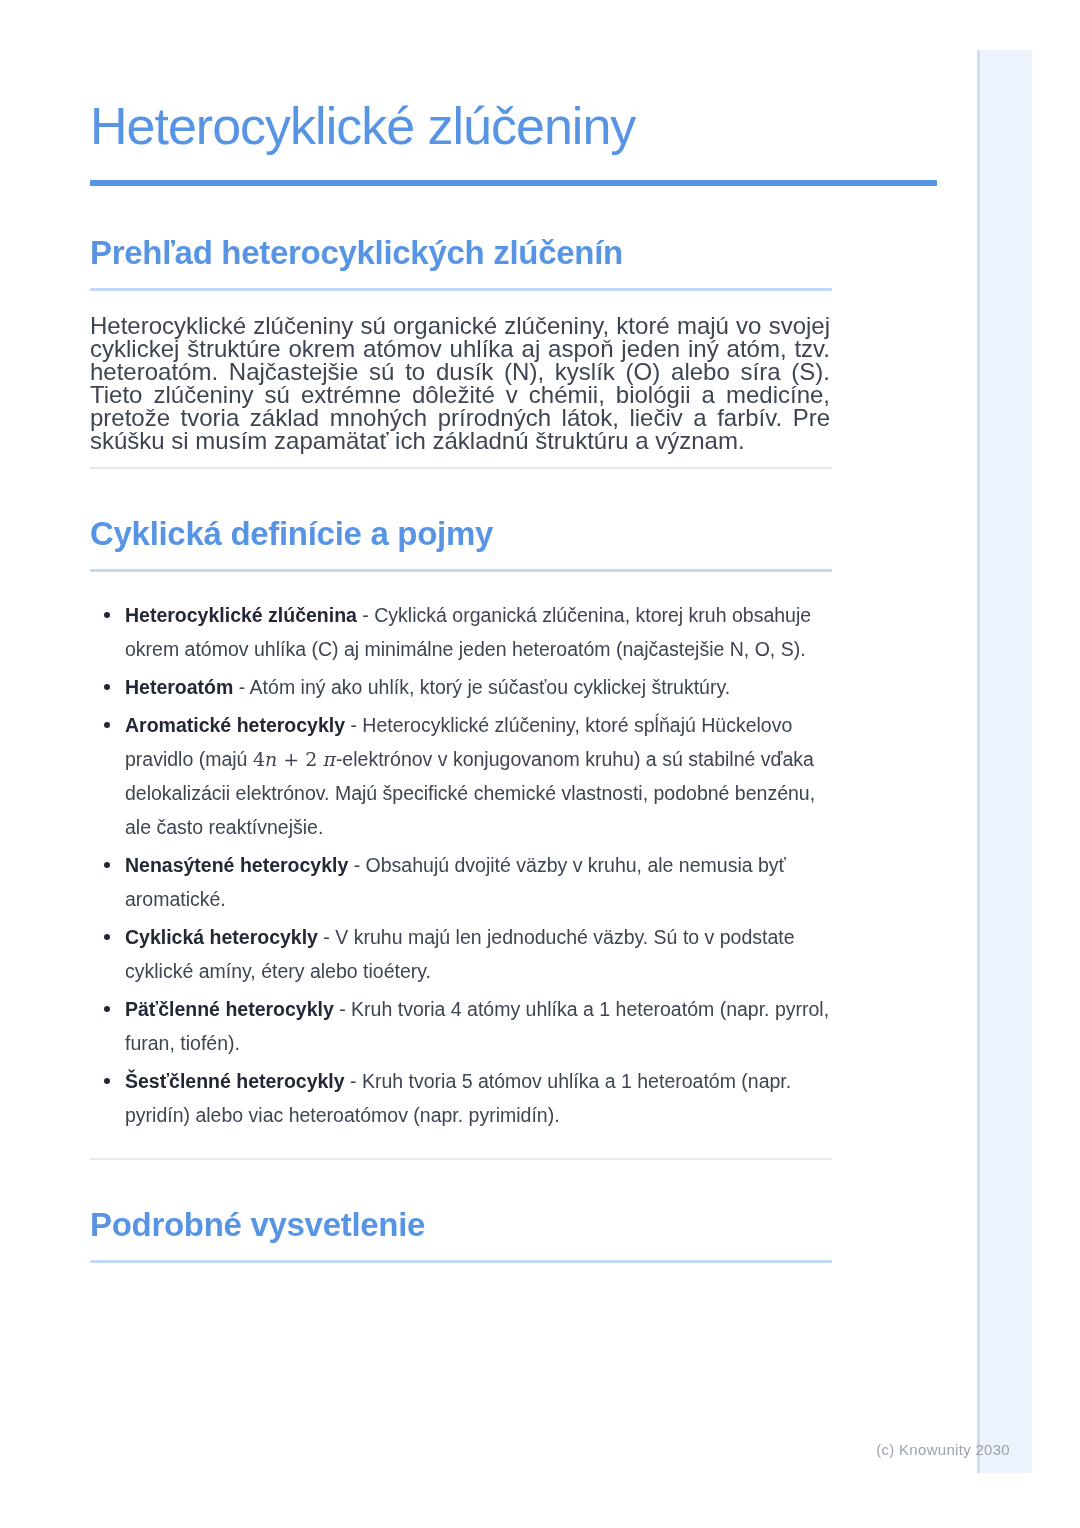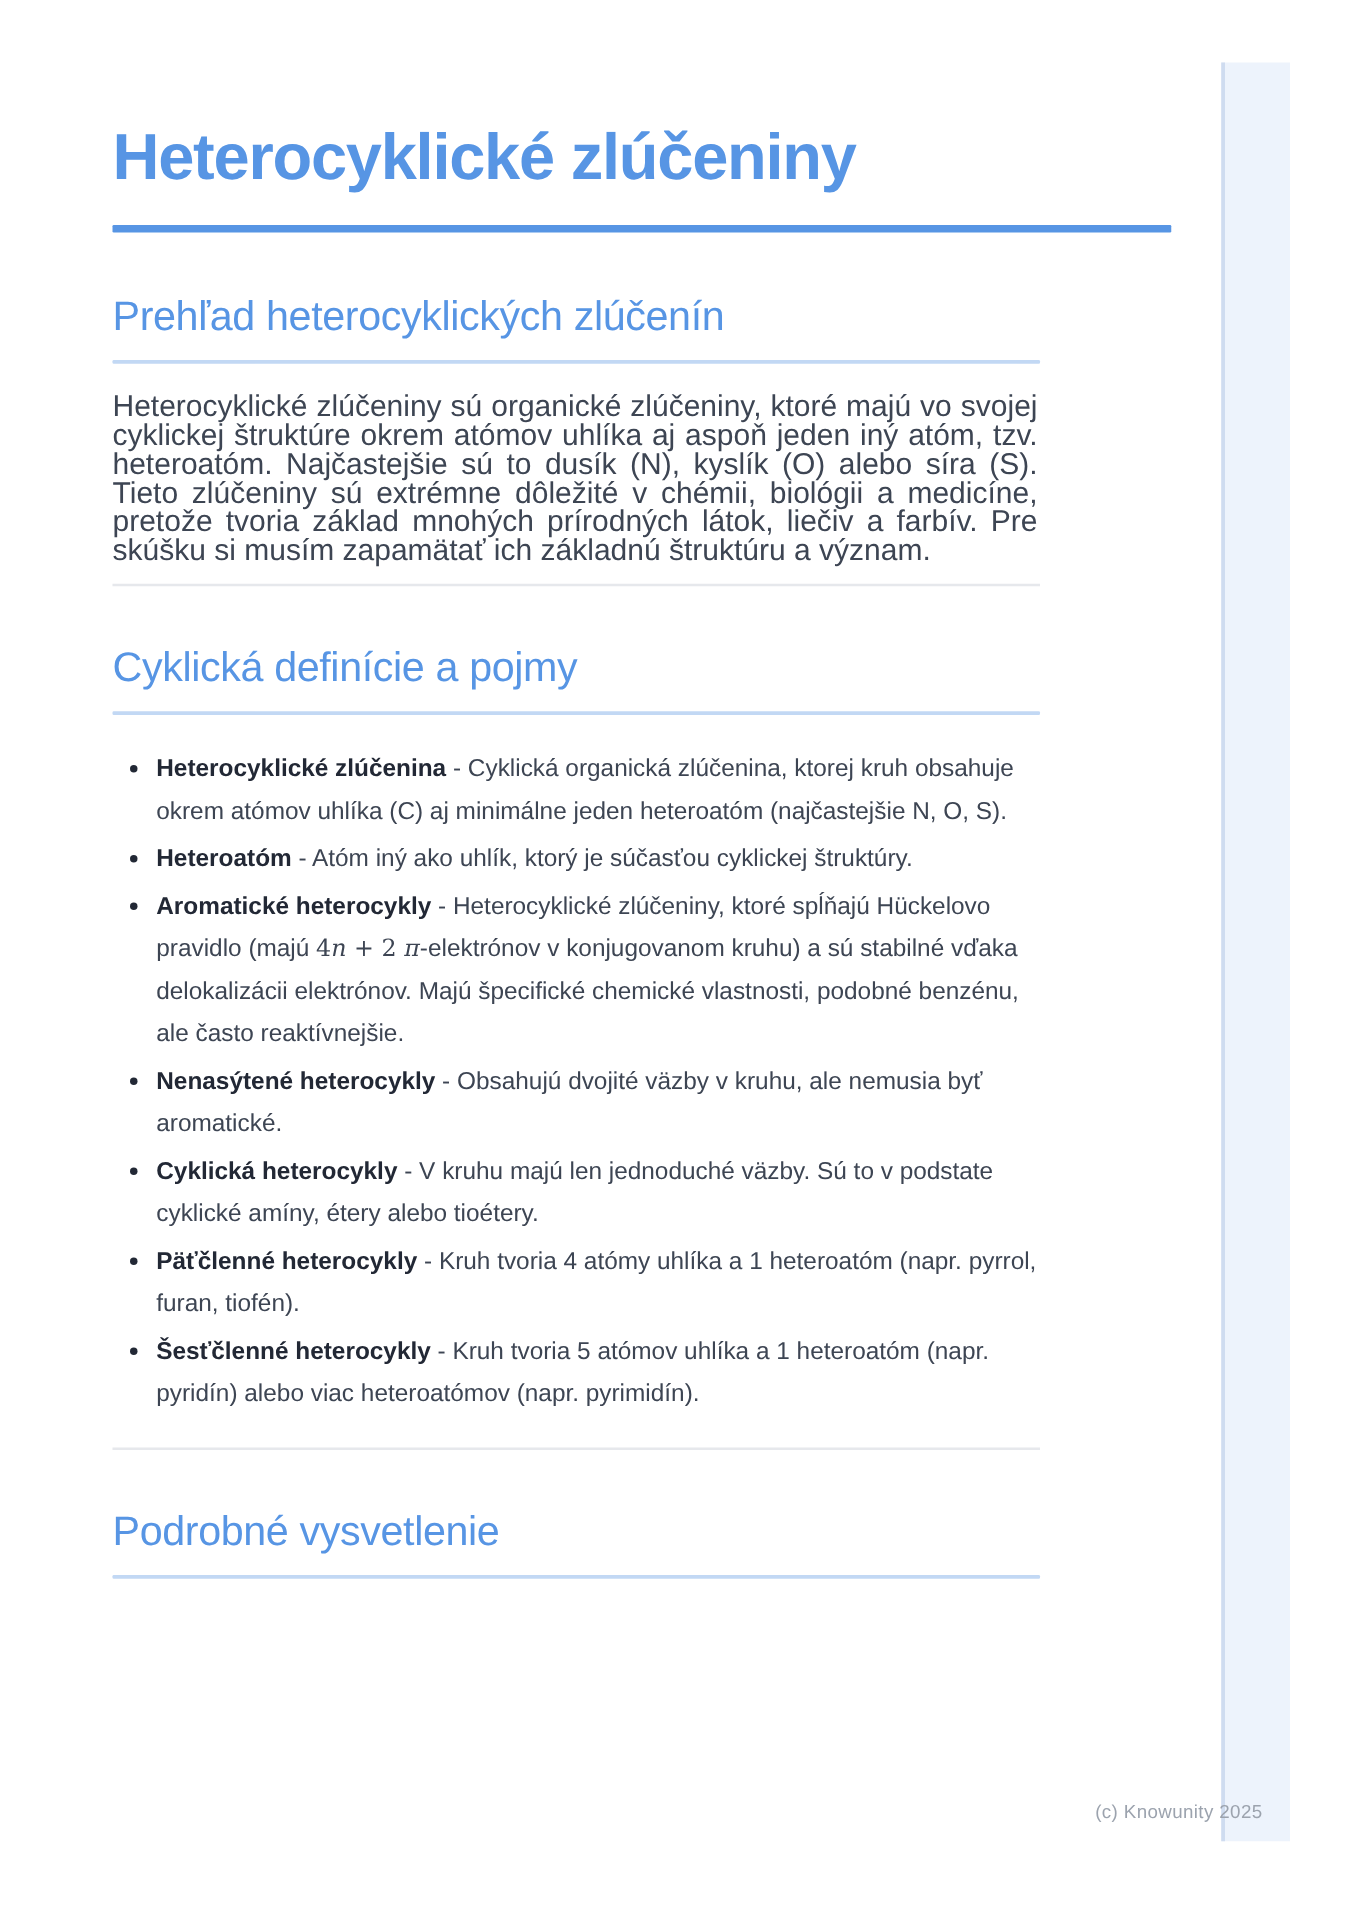--- a/index.html
+++ b/index.html
@@ -39,37 +39,37 @@
     position:absolute;
     left:90px;
     top:0;
     width:740px;
     z-index:2;
   }
   h1{
     margin:94px 0 0 0;
     font-size:52px;
     line-height:64px;
-    font-weight:700;
+    font-weight:400;
     letter-spacing:-1px;
     color:var(--blue);
     white-space:nowrap;
   }
   .title-rule{
     width:847px;
     height:6px;
     margin-top:22px;
     background:var(--blue);
     border-radius:1px;
   }
   h2{
     margin:46px 0 0 0;
     font-size:33px;
     line-height:42px;
-    font-weight:400;
+    font-weight:700;
     letter-spacing:-0.3px;
     color:var(--blue);
     white-space:nowrap;
   }
   h2.second{margin-top:44px;}
   .h-rule{
     width:742px;
     height:3px;
     margin-top:14px;
     background:var(--rule-light);
@@ -167,15 +167,15 @@
         <li><span class="term">Šesťčlenné heterocykly</span><span> - Kruh tvoria 5 atómov uhlíka a 1 heteroatóm (napr. pyridín) alebo viac heteroatómov (napr. pyrimidín).</span></li>
       </ul>
 
     <div class="divider after-list"></div>
 
     <h2 class="second">Podrobné vysvetlenie</h2>
     <div class="h-rule"></div>
 
   </div>
 
-  <div class="footer">(c) Knowunity 2025</div>
+  <div class="footer">(c) Knowunity 2030</div>
 
 </div>
 
 </body></html>

